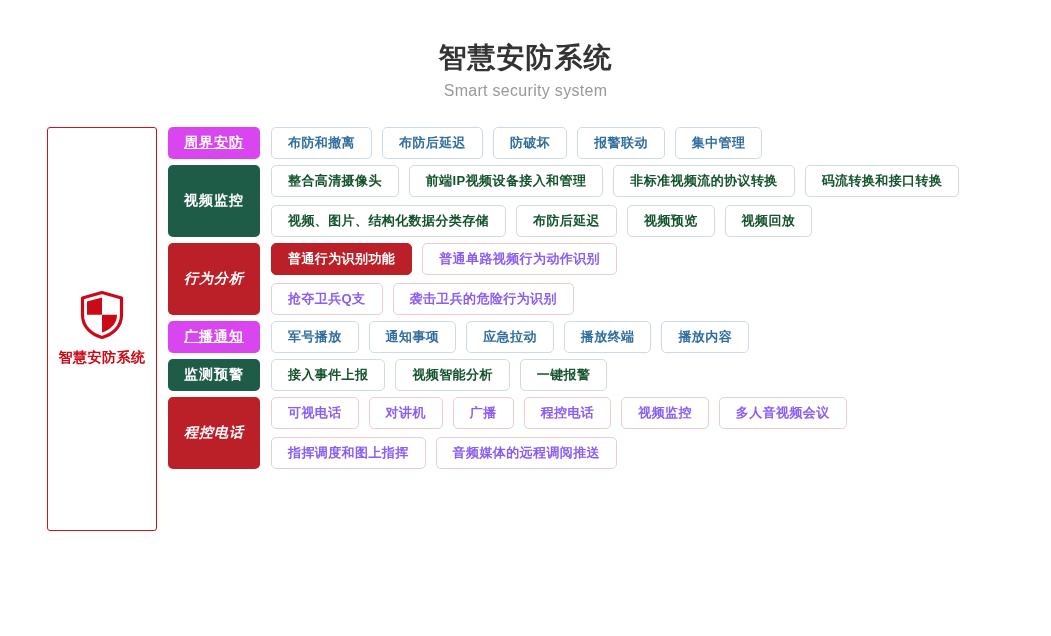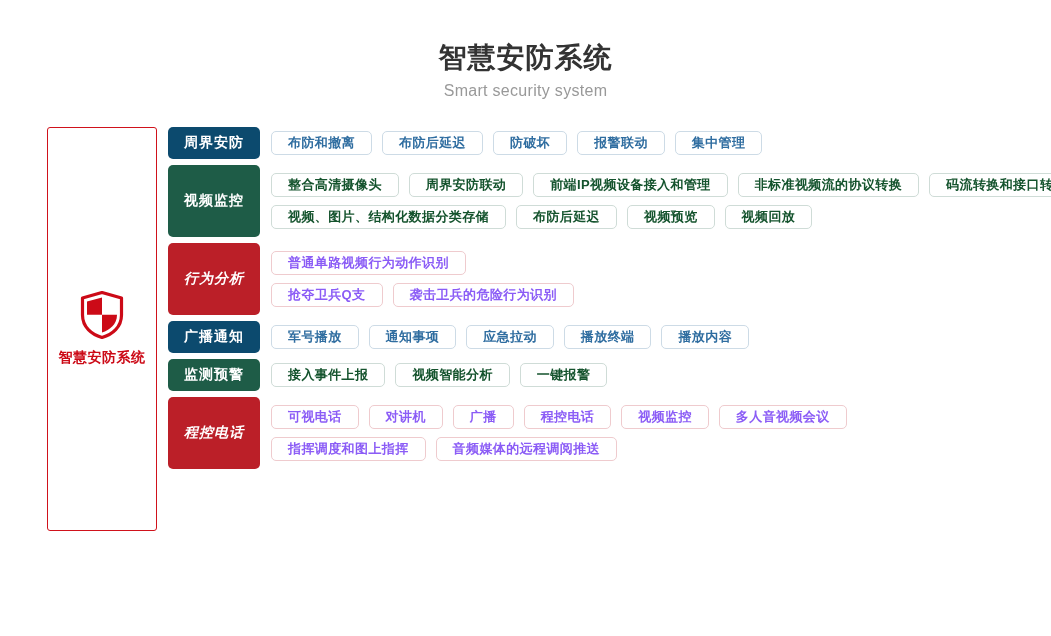--- a/index.html
+++ b/index.html
@@ -107,39 +107,39 @@
     justify-content: center;
   }
   .item-line {
     display: flex;
     align-items: center;
   }
   .item-line + .item-line {
     margin-top: 8px;
   }
   .item {
-    height: 24px;
+    height: 32px;
     border: 1px solid #cfd9e2;
     border-radius: 5px;
     background: #ffffff;
     font-size: 13px;
     font-weight: bold;
     display: flex;
     align-items: center;
     justify-content: center;
     padding: 0 16px;
     margin-right: 10px;
     white-space: nowrap;
     box-sizing: border-box;
     letter-spacing: 0.4px;
   }
   .item:last-child { margin-right: 0; }
 
   
-  .theme-blue .cat-chip { background: #0c4a6e; }
+  .theme-blue .cat-chip { background: #d946ef; text-decoration: underline; }
   .theme-blue .item { color: #2f6da0; border-color: #cddbe6; }
 
   .theme-green .cat-chip { background: #1e5c47; }
   .theme-green .item { color: #14532d; border-color: #cfdcd7; }
 
   .theme-red .cat-chip { background: #bb1f28; font-style: italic; }
   .theme-red .item { color: #8b5cf6; border-color: #efcbce; }
 
   .item.filled {
     background: #bb1f28;
@@ -184,37 +184,37 @@
               <div class="item">报警联动</div>
               <div class="item">集中管理</div>
             </div>
           </div>
         </div>
         <div class="cat-row theme-green row-h2">
           <div class="cat-chip">视频监控</div>
           <div class="cat-items">
             <div class="item-line">
               <div class="item">整合高清摄像头</div>
-              <div class="item">周界安防联动</div>
               <div class="item">前端IP视频设备接入和管理</div>
               <div class="item">非标准视频流的协议转换</div>
               <div class="item">码流转换和接口转换</div>
             </div>
             <div class="item-line">
               <div class="item">视频、图片、结构化数据分类存储</div>
               <div class="item">布防后延迟</div>
               <div class="item">视频预览</div>
               <div class="item">视频回放</div>
             </div>
           </div>
         </div>
         <div class="cat-row theme-red row-h2">
           <div class="cat-chip">行为分析</div>
           <div class="cat-items">
             <div class="item-line">
+              <div class="item filled">普通行为识别功能</div>
               <div class="item">普通单路视频行为动作识别</div>
             </div>
             <div class="item-line">
               <div class="item">抢夺卫兵Q支</div>
               <div class="item">袭击卫兵的危险行为识别</div>
             </div>
           </div>
         </div>
         <div class="cat-row theme-blue row-h1">
           <div class="cat-chip">广播通知</div>

